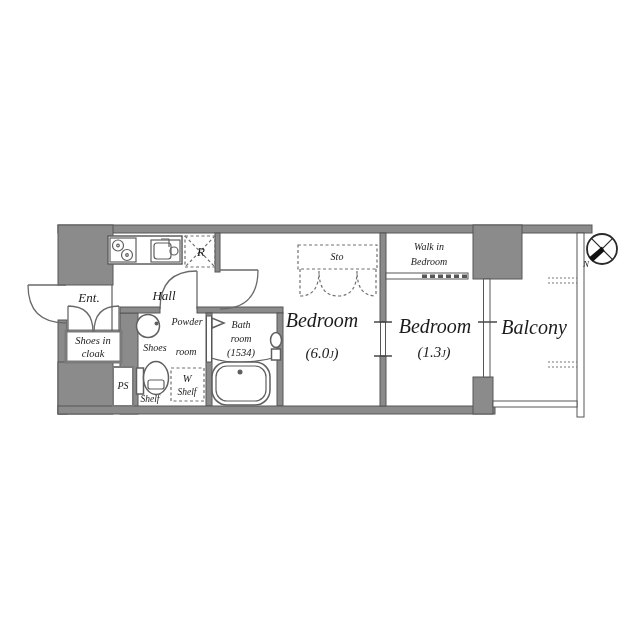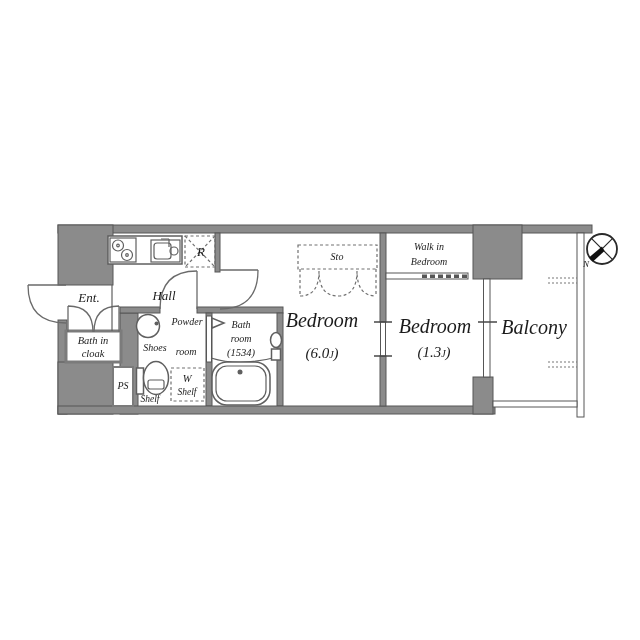--- a/index.html
+++ b/index.html
@@ -153,21 +153,21 @@
 
   <g>
     <circle class="compassline" cx="602" cy="249" r="15" fill="#fff" stroke-width="1.8"></circle>
     <path class="compassline" d="M591.4,238.4 L612.6,259.6 M612.6,238.4 L591.4,259.6" stroke-width="1.2"></path>
     <polygon points="602,246.5 604.5,251 593,261.5 589,257.5" fill="#111"></polygon>
   </g>
 </svg>
 
   <div class="lbl s13" style="left:89px;top:297px">Ent.</div>
   <div class="lbl s13" style="left:164px;top:295px">Hall</div>
-  <div class="lbl s10" style="left:93px;top:341px">Bath in</div>
+  <div class="lbl s10" style="left:93px;top:341px">Shoes in</div>
   <div class="lbl s10" style="left:93px;top:354px">cloak</div>
   <div class="lbl s11" style="left:123px;top:386px">PS</div>
   <div class="lbl s11" style="left:155px;top:348px">Shoes</div>
   <div class="lbl s11" style="left:187px;top:322px">Powder</div>
   <div class="lbl s11" style="left:186px;top:352px">room</div>
   <div class="lbl s9" style="left:150px;top:400px">Shelf</div>
   <div class="lbl s10" style="left:187px;top:379px">W</div>
   <div class="lbl s9" style="left:187px;top:393px">Shelf</div>
   <div class="lbl s11" style="left:241px;top:325px">Bath</div>
   <div class="lbl s11" style="left:241px;top:339px">room</div>

